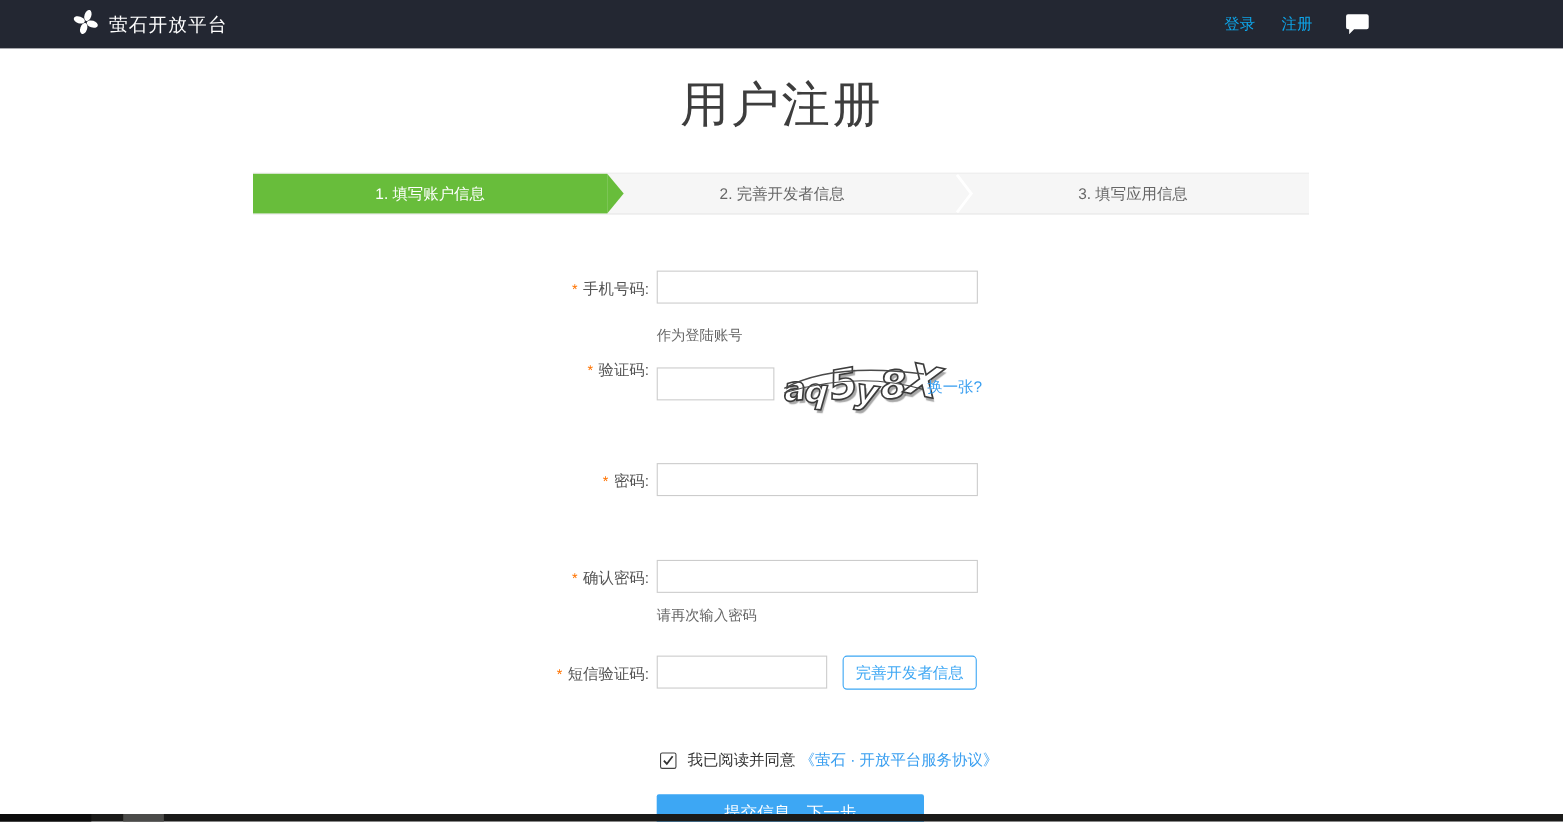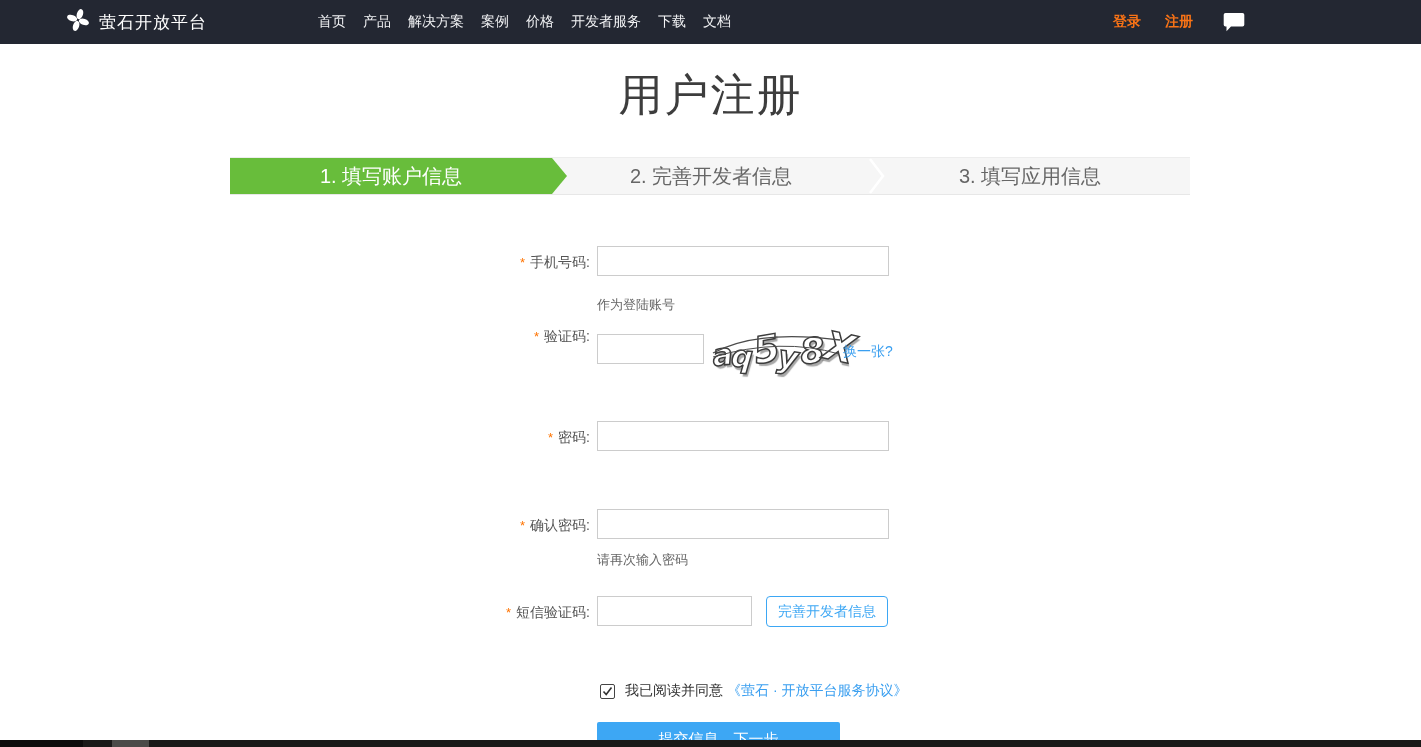--- a/index.html
+++ b/index.html
@@ -7,32 +7,32 @@
               font-family:"Liberation Sans","DejaVu Sans",sans-serif; }
   .stage { position:relative; width:1421px; height:747px; background:#fff; }
 
   
   .header { position:absolute; left:0; top:0; width:1421px; height:44px; background:#232732; }
   .logo-wrap { position:absolute; left:66px; top:0; height:44px; display:flex; align-items:center; gap:9px; cursor:pointer; }
   .brand { color:#ffffff; font-size:17px; letter-spacing:1px; }
   .nav { position:absolute; left:318px; top:0; height:44px; display:flex; align-items:center; gap:17px; }
   .nav-item { color:#f2f3f5; font-size:14px; cursor:pointer; white-space:nowrap; }
   .hdr-right { position:absolute; left:1113px; top:0; height:44px; display:flex; align-items:center; gap:24px; }
-  .hdr-link { color:#f97316; font-size:14px; cursor:pointer;font-weight:bold; }
+  .hdr-link { color:#0ea5e9; font-size:14px; cursor:pointer; }
   .chat-ic { margin-left:6px; display:flex; align-items:center; cursor:pointer; }
 
   
   .page-title { position:absolute; left:0; top:66px; width:1421px; text-align:center;
                 font-size:44px; color:#3d3d3d; font-weight:400; letter-spacing:2px; }
 
   
   .steps { position:absolute; left:230px; top:157px; width:960px; height:38px;
            background:#f6f6f6; border-top:1px solid #ededed; border-bottom:1px solid #e7e7e7;
            display:flex; }
-  .step { height:36px; line-height:36px; text-align:center; font-size:20px; color:#666; }
+  .step { height:36px; line-height:36px; text-align:center; font-size:14px; color:#666; }
   .step.active { position:relative; background:#68bd3b; color:#fff; width:322px; }
   .step.active::after { content:""; position:absolute; right:-15px; top:0;
            border-top:18px solid transparent; border-bottom:18px solid transparent;
            border-left:15px solid #68bd3b; }
   .step.s2 { width:318px; }
   .step.s3 { width:320px; }
   .chev { position:absolute; left:638px; top:0; }
 
   
   .lbl { position:absolute; left:400px; width:190px; text-align:right; font-size:14px; color:#555; white-space:nowrap; }
@@ -87,30 +87,20 @@
         <svg width="24" height="24" viewBox="0 0 24 24">
           <g fill="#ffffff" transform="translate(12,12)">
             <ellipse rx="3.1" ry="5.2" cx="0" cy="-6.2" transform="rotate(18)"></ellipse>
             <ellipse rx="3.1" ry="5.2" cx="0" cy="-6.2" transform="rotate(108)"></ellipse>
             <ellipse rx="3.1" ry="5.2" cx="0" cy="-6.2" transform="rotate(198)"></ellipse>
             <ellipse rx="3.1" ry="5.2" cx="0" cy="-6.2" transform="rotate(288)"></ellipse>
           </g>
         </svg>
       </span>
       <span class="brand">萤石开放平台</span>
-    </div>
-    <div class="nav">
-      <span class="nav-item">首页</span>
-      <span class="nav-item">产品</span>
-      <span class="nav-item">解决方案</span>
-      <span class="nav-item">案例</span>
-      <span class="nav-item">价格</span>
-      <span class="nav-item">开发者服务</span>
-      <span class="nav-item">下载</span>
-      <span class="nav-item">文档</span>
     </div>
     <div class="hdr-right">
       <span class="hdr-link">登录</span>
       <span class="hdr-link">注册</span>
       <span class="chat-ic">
         <svg width="22" height="21" viewBox="0 0 22 21">
           <path fill="#ffffff" d="M2.5 1 h17 a1.8 1.8 0 0 1 1.8 1.8 v10 a1.8 1.8 0 0 1 -1.8 1.8 h-11.5 l-4.5 4.6 v-4.6 h-1 a1.8 1.8 0 0 1 -1.8 -1.8 v-10 a1.8 1.8 0 0 1 1.8 -1.8 z"></path>
         </svg>
       </span>
     </div>

